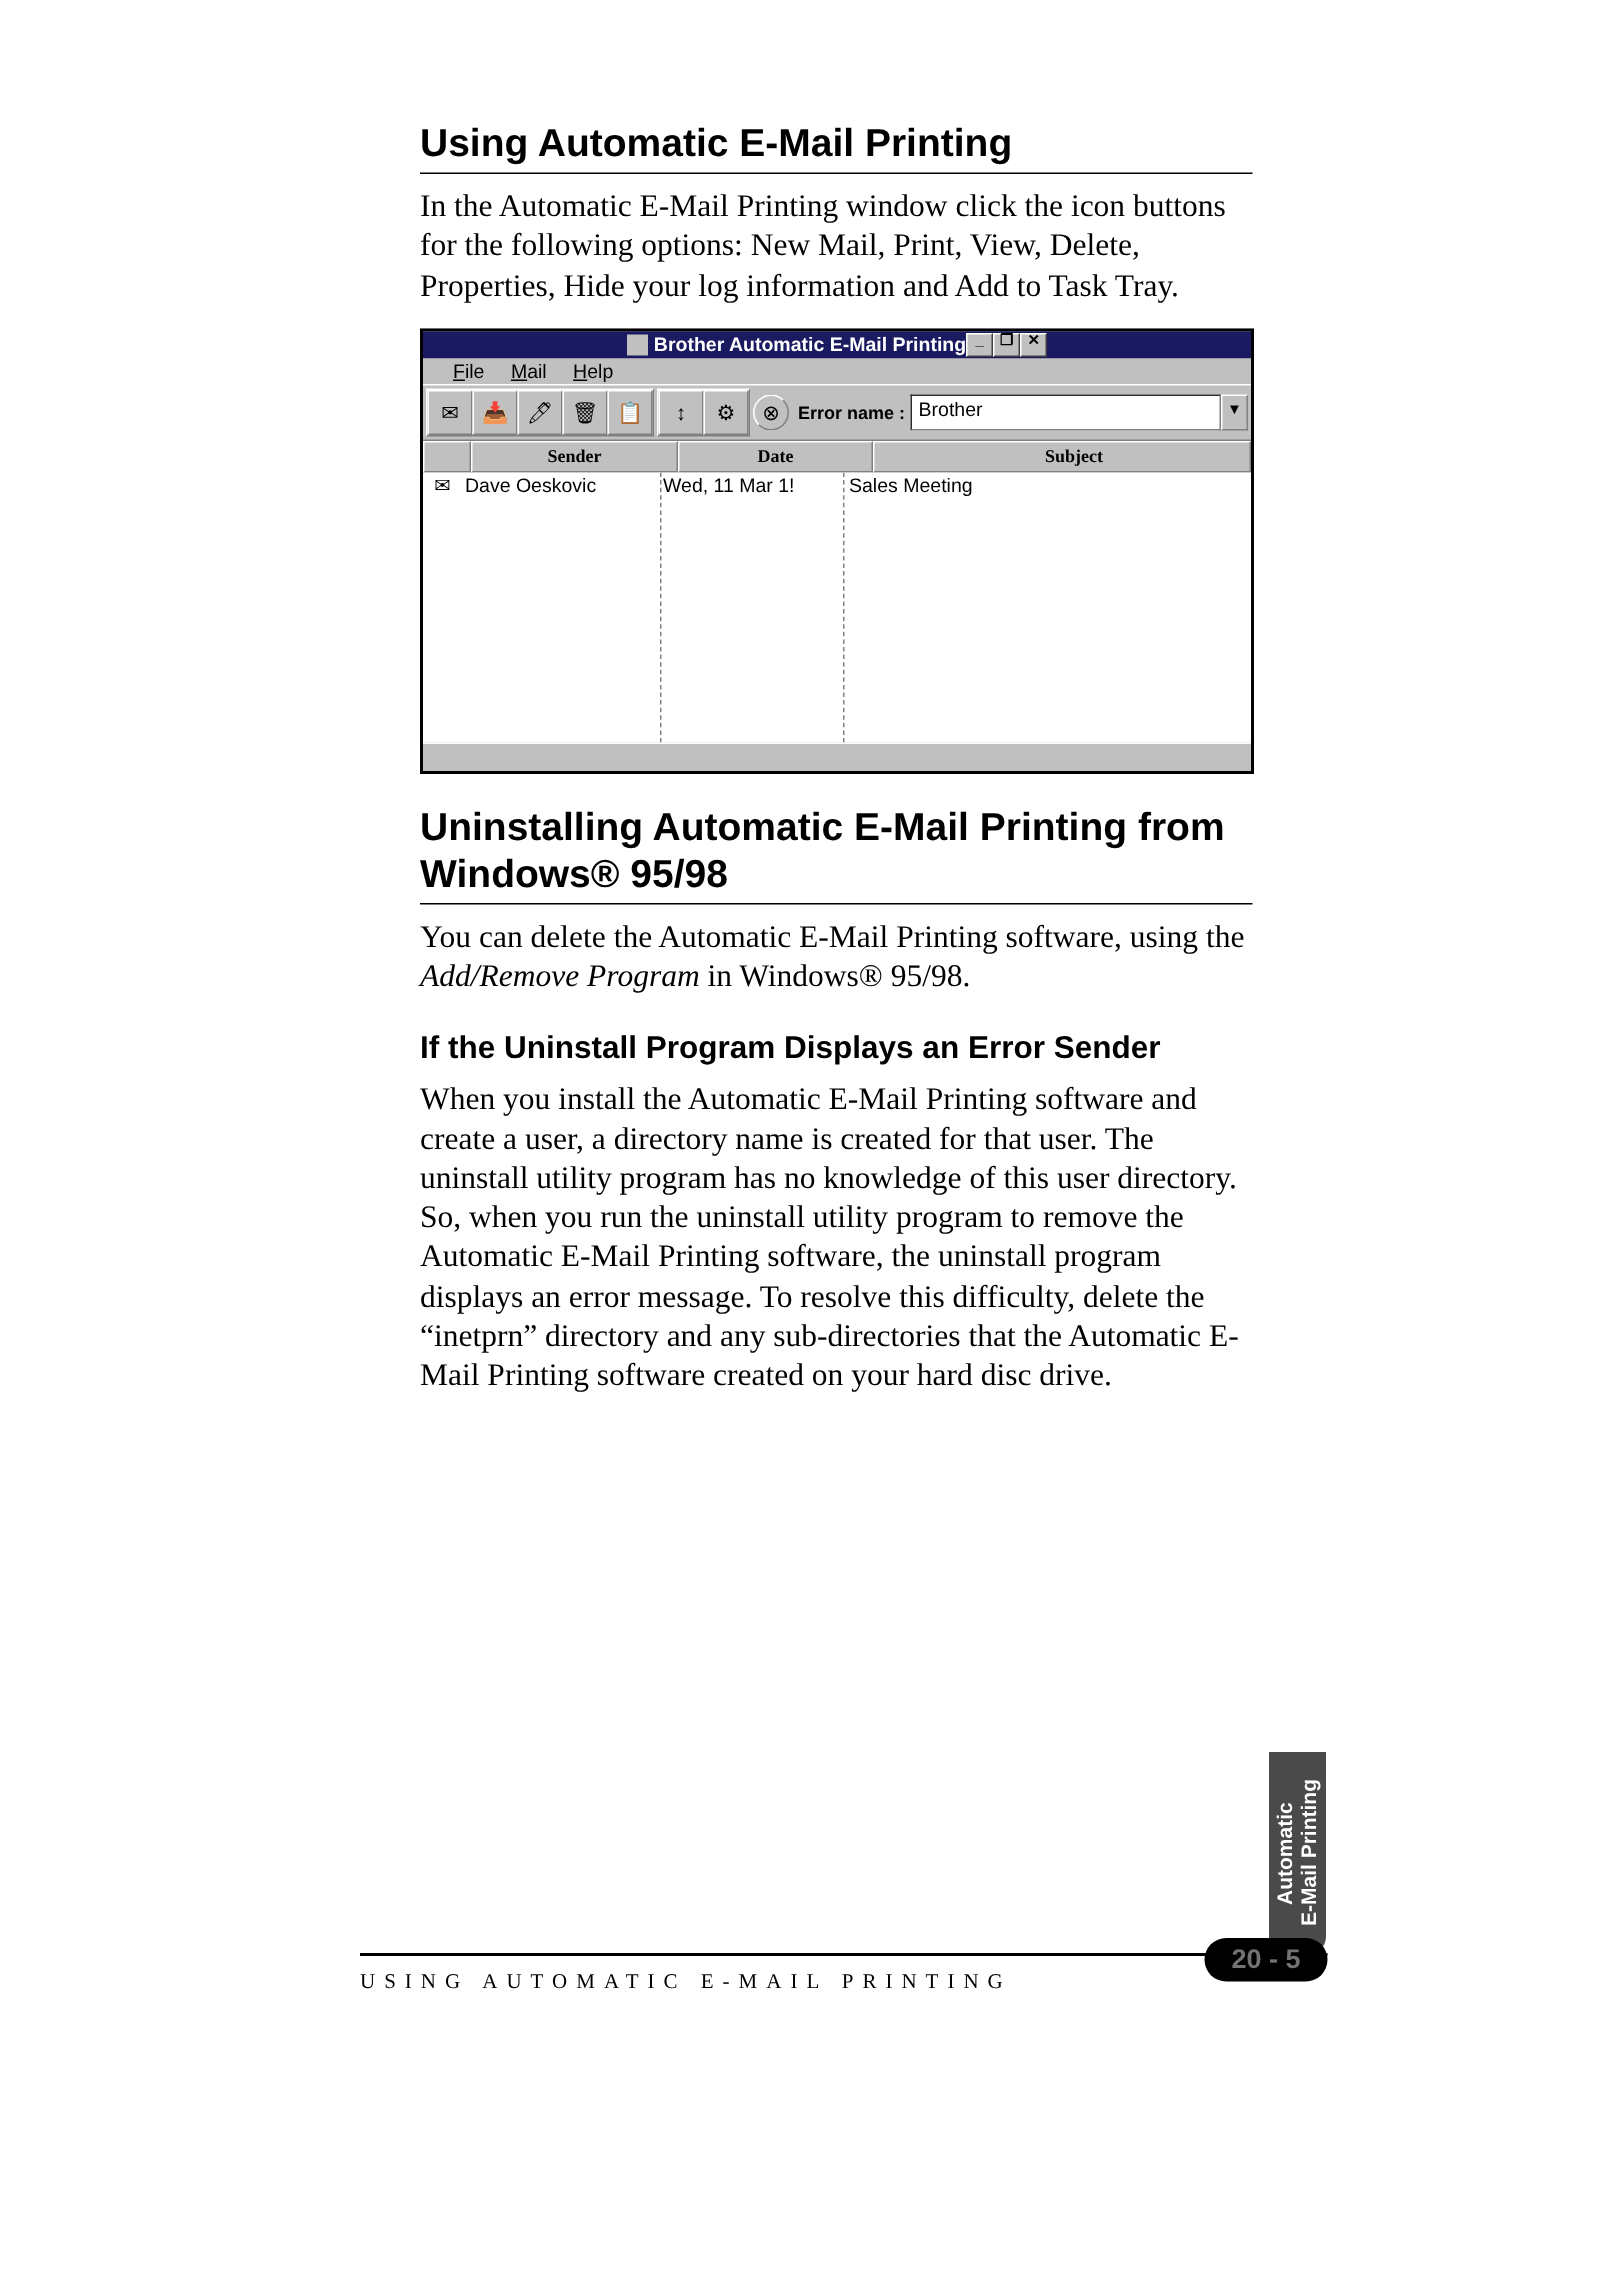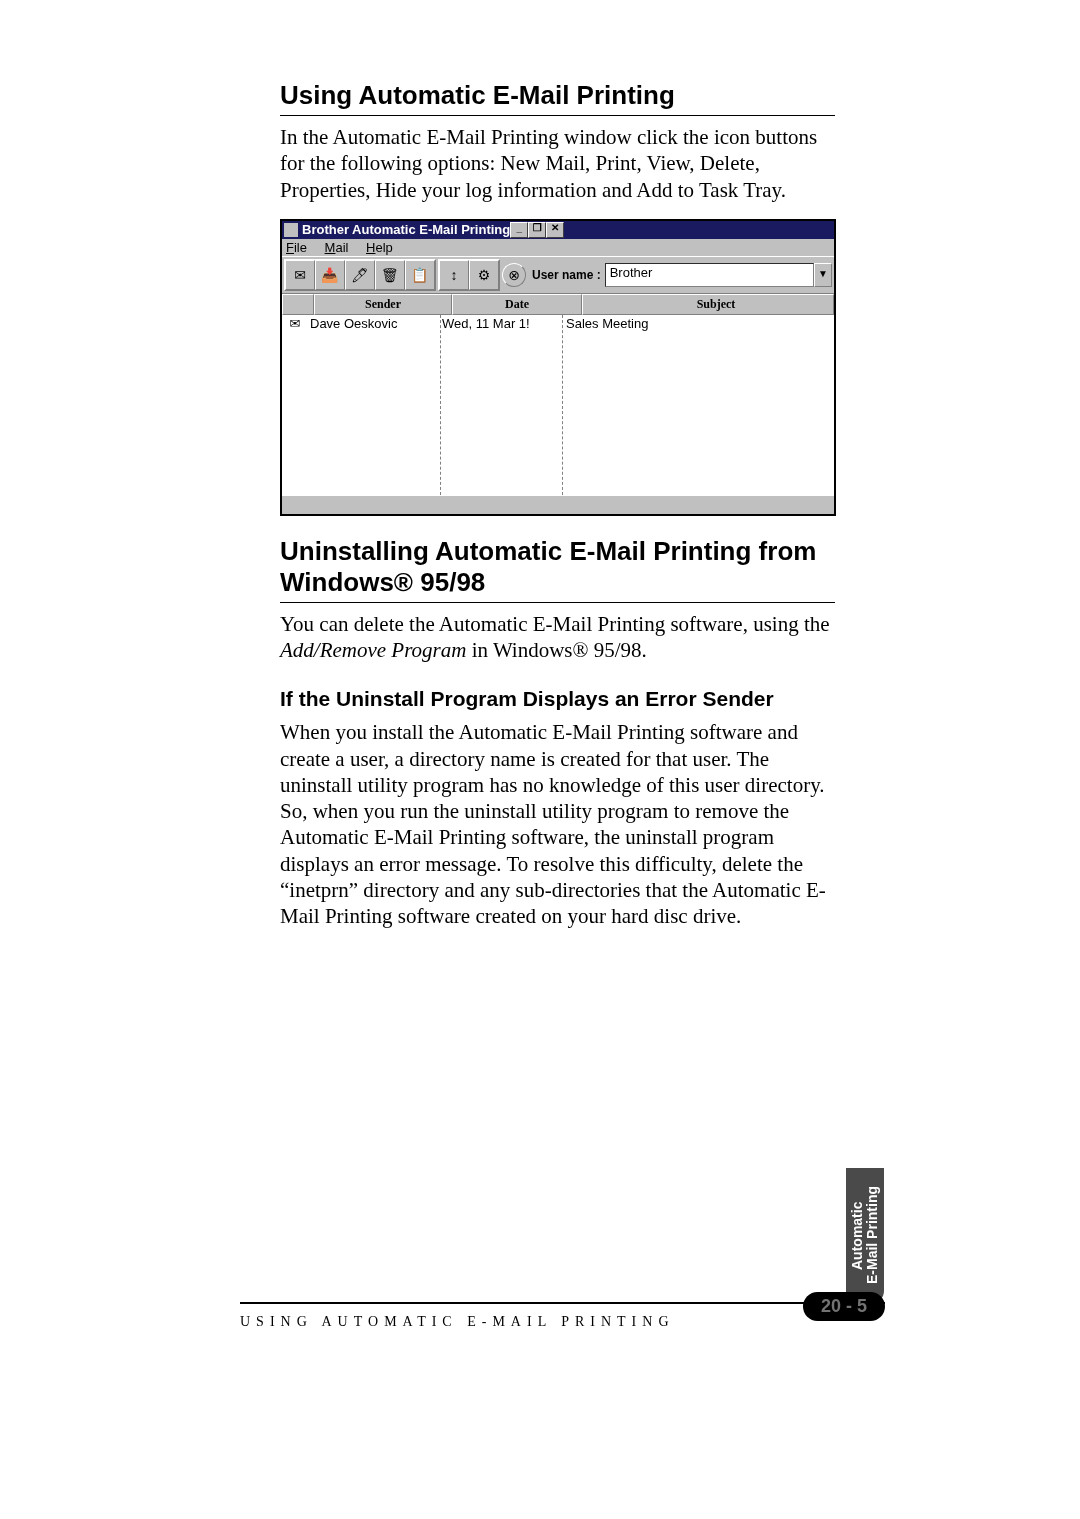--- a/index.html
+++ b/index.html
@@ -44,39 +44,39 @@
     font-family: "MS Sans Serif", Arial, sans-serif;
     font-size: 12px;
     margin: 8px 0 20px 0;
     background: #c0c0c0;
   }
   .titlebar {
     background: linear-gradient(#1a1a60, #1a1a60);
     color: #fff;
     display: flex;
     align-items: center;
-    justify-content: flex-start;
+    justify-content: center;
     padding: 1px 2px;
     font-weight: bold;
     font-size: 13px;
   }
   .titlebar .tleft { display:flex; align-items:center; gap:4px; }
   .titlebar .sysicon {
     width:14px; height:14px; background:#c0c0c0;
     display:inline-block;
   }
   .titlebtns { display:flex; gap:0; }
   .titlebtn {
     width:16px; height:14px; background:#c0c0c0;
     border:1px solid #fff; border-right-color:#404040; border-bottom-color:#404040;
     color:#000; font-size:10px; line-height:10px; text-align:center;
     font-family: Arial, sans-serif;
   }
   .menubar {
-    background:#c0c0c0; padding:1px 4px; font-size:13px;
+    background:#c0c0c0; padding:1px 20px; font-size:13px;
   }
   .menubar span { margin-right:14px; }
   .menubar span u { text-decoration: underline; }
   .toolbar {
     background:#c0c0c0; display:flex; align-items:center; gap:0px;
     padding:2px; border-top:1px solid #fff;
   }
   .tbgroup { display:flex; border:1px solid #808080; border-top-color:#fff; border-left-color:#fff; margin-right:2px;}
   .tbtn {
     width:28px; height:28px; background:#c0c0c0;
@@ -181,21 +181,21 @@
         <div class="tbtn">📥</div>
         <div class="tbtn">🖊</div>
         <div class="tbtn">🗑</div>
         <div class="tbtn">📋</div>
       </div>
       <div class="tbgroup">
         <div class="tbtn">↕</div>
         <div class="tbtn">⚙</div>
       </div>
       <div class="tbtn" style="border-radius:14px;width:22px;height:22px;">⊗</div>
-      <span class="userlbl">User name :</span>
+      <span class="userlbl">Error name :</span>
       <div class="userbox">Brother</div>
       <div class="dropbtn">▼</div>
     </div>
     <div class="headerrow">
       <div class="hcell icon"></div>
       <div class="hcell sender">Sender</div>
       <div class="hcell date">Date</div>
       <div class="hcell subject">Subject</div>
     </div>
     <div class="listarea">

